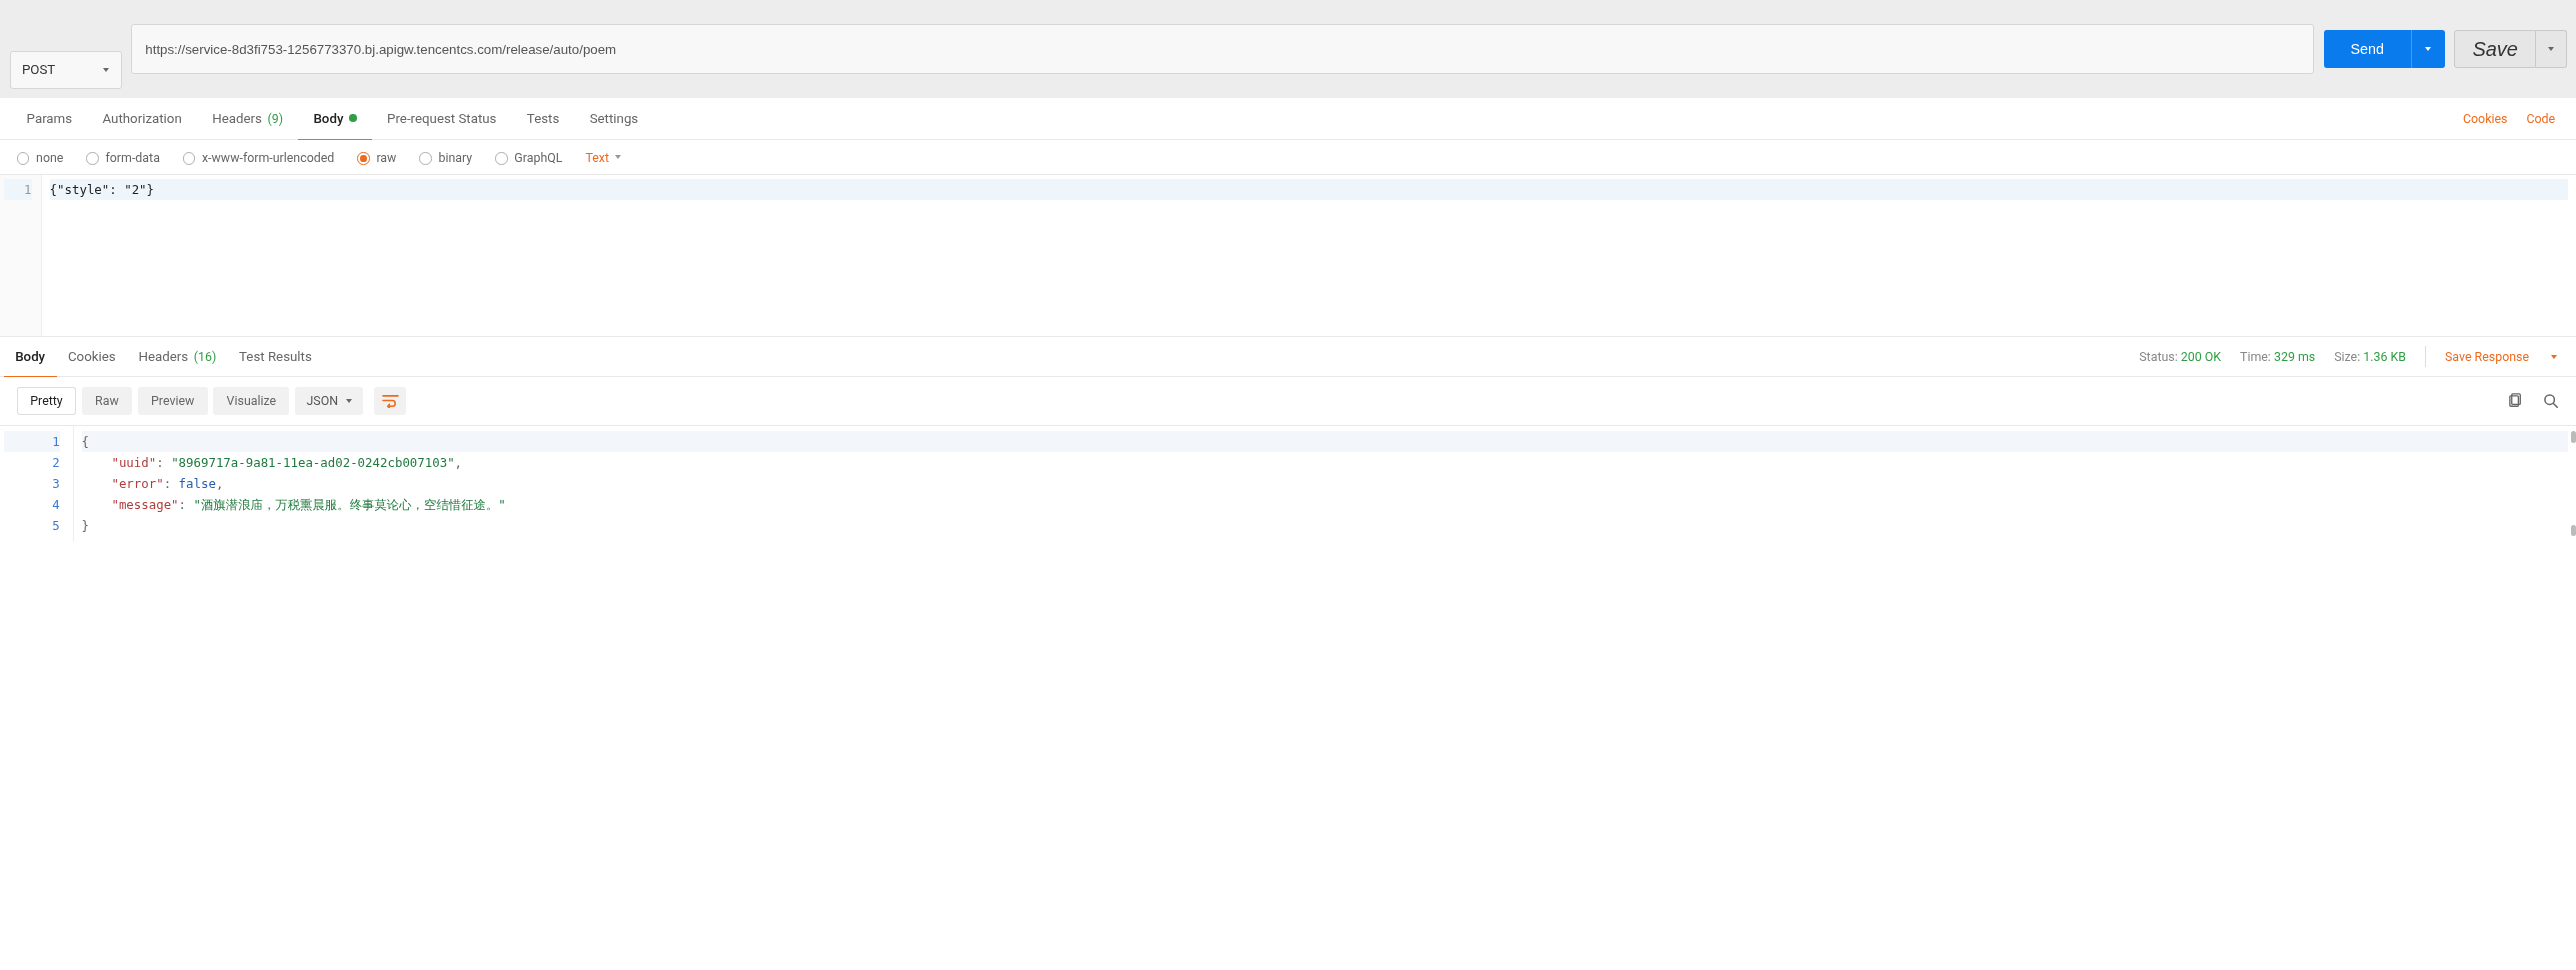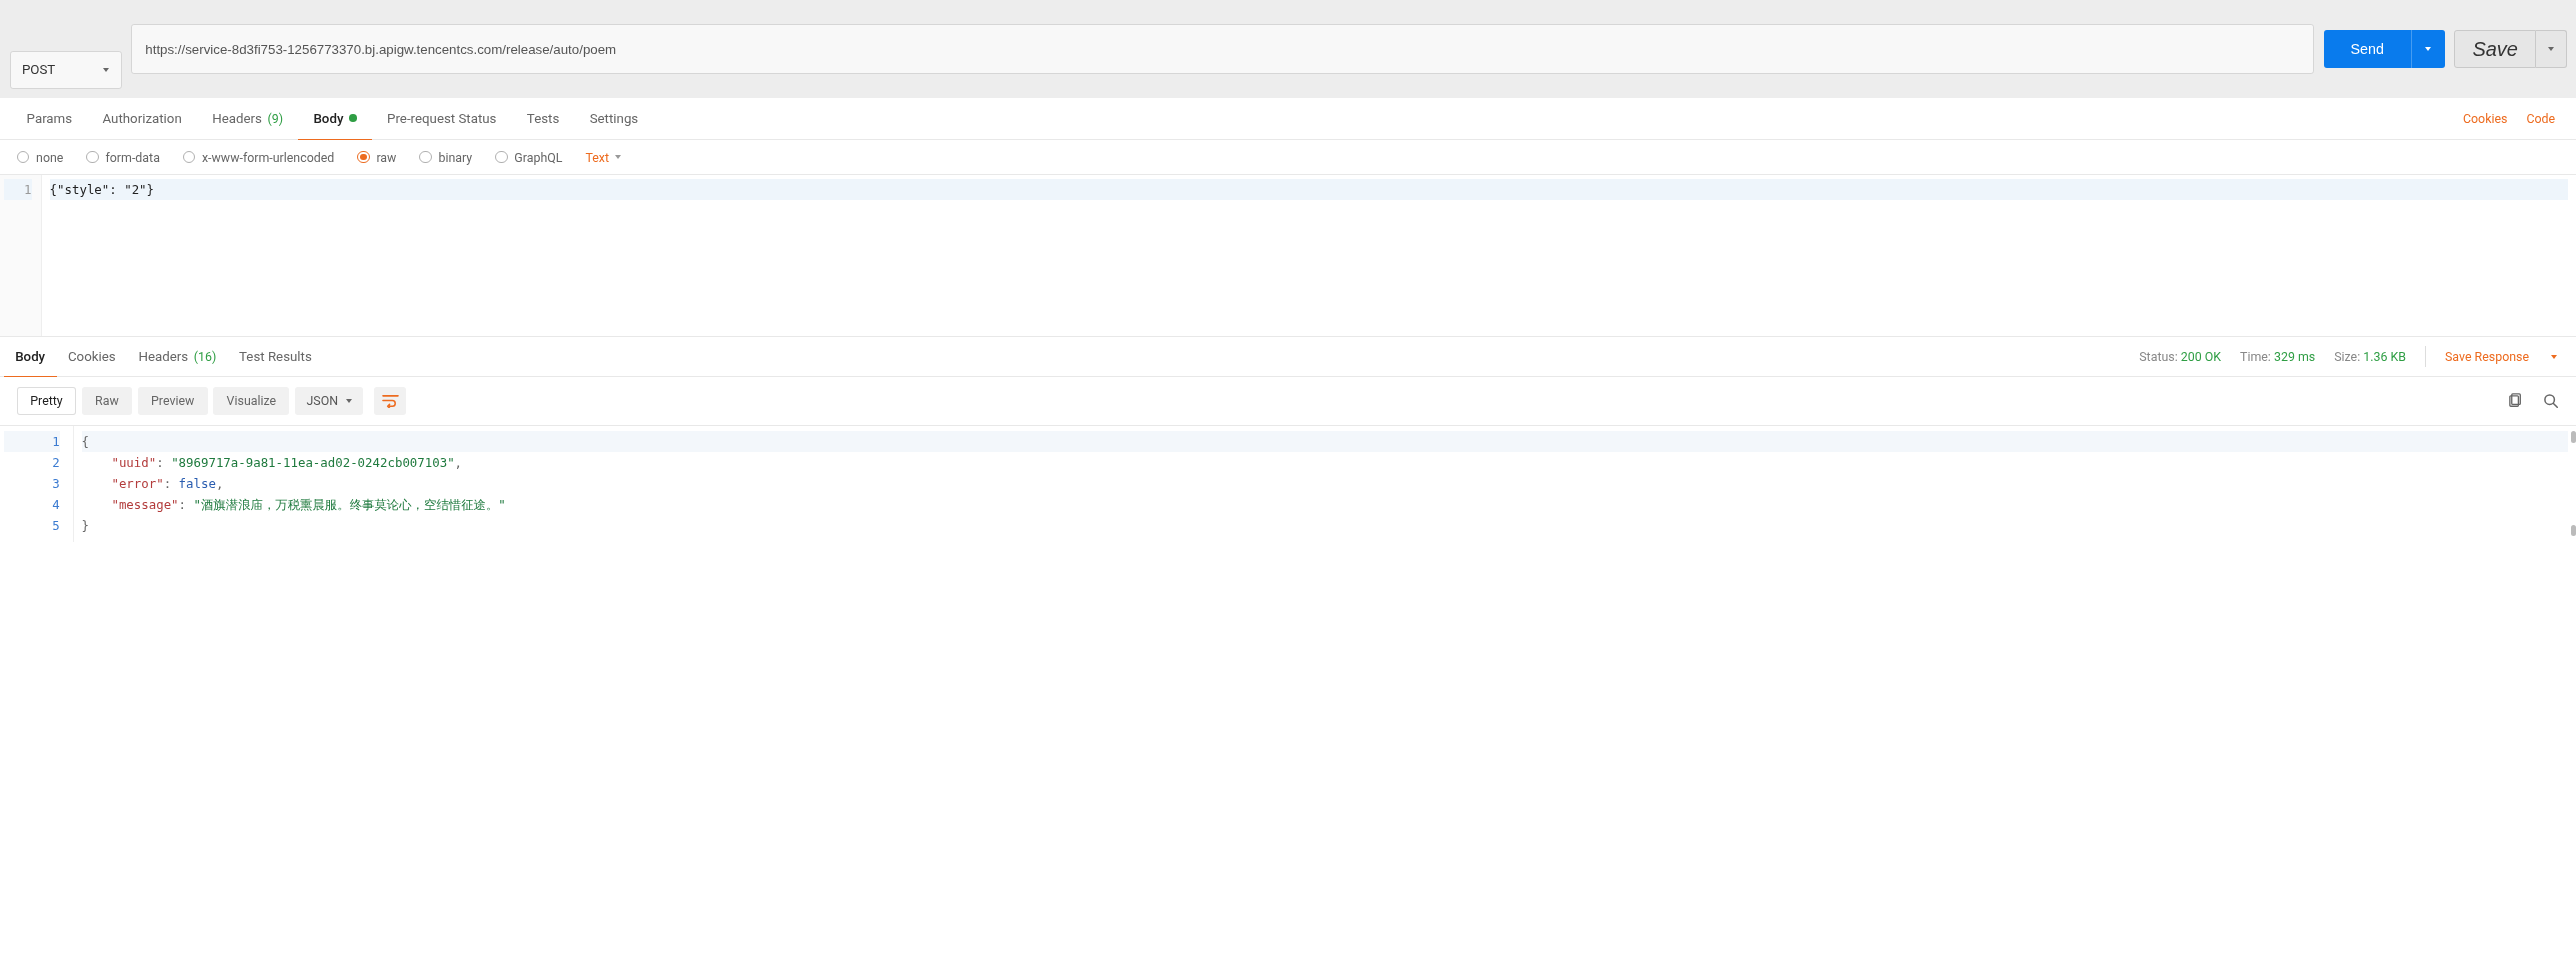--- a/index.html
+++ b/index.html
@@ -136,21 +136,21 @@
 
 .body-type-row {
   display: flex;
   align-items: center;
   gap: 23px;
   padding: 9.5px 17px;
   border-bottom: 1px solid #e8e8e8;
 }
 .radio-option {
   display: flex;
-  align-items: center;
+  align-items: flex-end;
   gap: 6.7px;
   font-size: 12.4px;
   color: #666;
   cursor: pointer;
 }
 .radio-circle {
   width: 12.4px; height: 12.4px;
   border: 1.4px solid #b0b0b0;
   border-radius: 50%;
   display: flex; align-items: center; justify-content: center;

